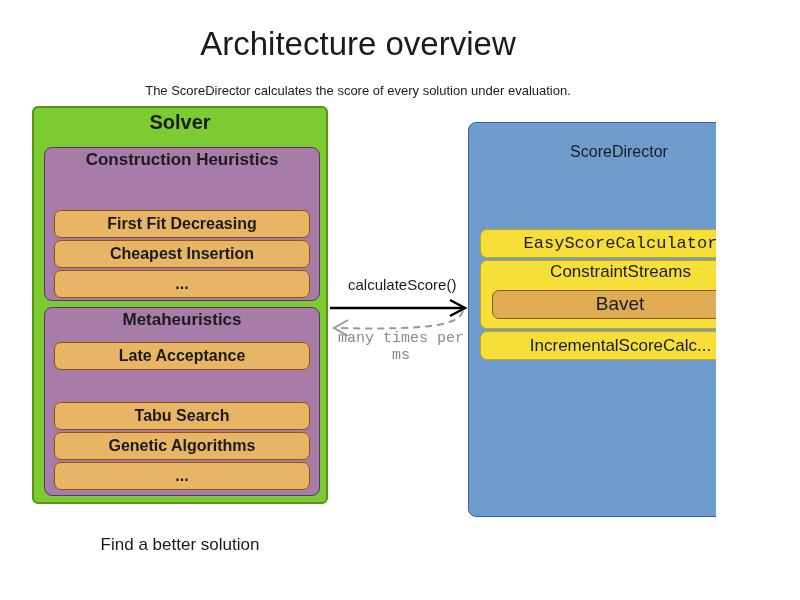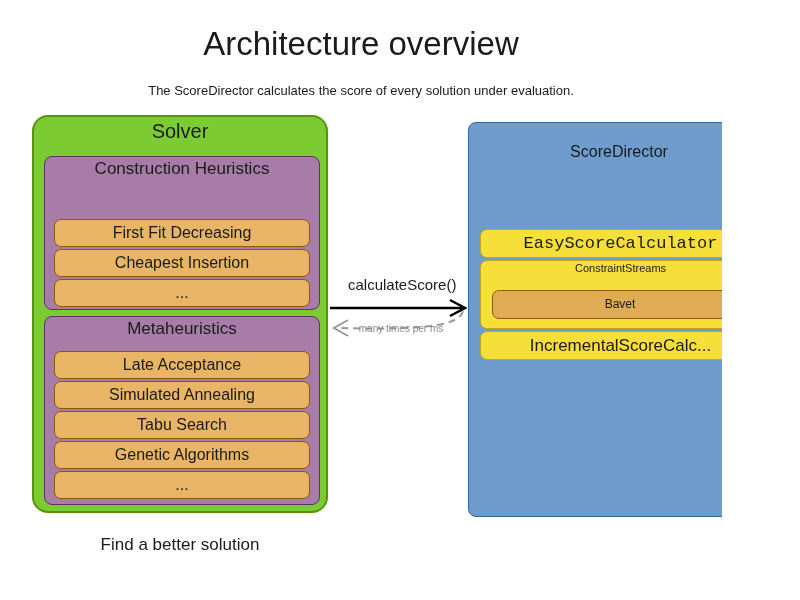--- a/index.html
+++ b/index.html
@@ -1,29 +1,29 @@
 <!DOCTYPE html>
 <html style="--green-fill: #7CCB33; --green-border: #56950C; --purple-fill: #A77CA8; --purple-border: #5C3566; --orange-fill: #E7B565; --orange-border: #8F5902; --blue-fill: #6D9CCD; --blue-border: #35689D; --yellow-fill: #F7DF3A; --yellow-border: #C8A515; --bavet-fill: #DFAC55; --arrow-solid: #000000; --arrow-dashed: #999999;"><head>
 <meta charset="utf-8">
 <style>
   html,body{margin:0;padding:0;background:#fff;}
   .canvas{
     position:relative;width:716px;height:600px;background:#fff;overflow:hidden;
-    font-family:"Liberation Sans", sans-serif;color:#1b1b1b;padding-left:6px;
+    font-family:"Liberation Sans", sans-serif;color:#1b1b1b;
   }
   .title{position:absolute;top:26px;left:0;width:100%;text-align:center;
     font-size:33px;line-height:36px;}
   .subtitle{position:absolute;left:0;width:100%;text-align:center;font-size:13px;line-height:16px;}
   .sub1{top:66px;}
   .sub2{top:83px;}
 
   
-  .solver-box{position:absolute;left:32px;top:115px;width:296px;height:398px;
+  .solver-box{position:absolute;left:32px;top:106px;width:296px;height:398px;
     background:var(--green-fill,#7CCB33);border:2px solid var(--green-border,#56950C);
-    border-radius:16px;box-sizing:border-box;}
+    border-radius:6px;box-sizing:border-box;font-weight:bold;}
   .solver-title{position:absolute;top:3px;left:0;width:100%;text-align:center;font-size:20px;}
 
   .purple-box{position:absolute;left:10px;width:276px;
     background:var(--purple-fill,#A77CA8);border:1.5px solid var(--purple-border,#5C3566);
     border-radius:8px;box-sizing:border-box;}
   .purple-ch{top:39px;height:154px;}
   .purple-mh{top:199px;height:189px;}
   .purple-label{position:absolute;top:2px;left:0;width:100%;text-align:center;font-size:17px;}
 
   .item{position:absolute;left:9px;width:256px;height:28px;
@@ -35,29 +35,29 @@
     background:var(--blue-fill,#6D9CCD);border:1.5px solid var(--blue-border,#35689D);
     border-radius:8px;box-sizing:border-box;}
   .sd-title{position:absolute;top:20px;left:0;width:100%;text-align:center;font-size:16px;}
 
   .yellow-box{position:absolute;left:11px;width:281px;
     background:var(--yellow-fill,#F7DF3A);border:1.5px solid var(--yellow-border,#C8A515);
     border-radius:7px;box-sizing:border-box;text-align:center;font-size:17px;}
   .y-esc{top:106px;height:29px;line-height:27px;font-family:Liberation Mono, monospace;}
   .y-cs{top:137px;height:69px;}
   .y-isc{top:208px;height:29px;line-height:27px;}
-  .y-cs-label{position:absolute;top:1px;left:0;width:100%;text-align:center;font-size:11px;}
+  .y-cs-label{position:absolute;top:1px;left:0;width:100%;text-align:center;font-size:17px;}
   .bavet{position:absolute;left:11px;top:29px;width:256px;height:29px;
     background:var(--bavet-fill,#DFAC55);border:1.5px solid var(--orange-border,#8F5902);
-    border-radius:7px;box-sizing:border-box;text-align:center;font-size:12px;line-height:26px;}
+    border-radius:7px;box-sizing:border-box;text-align:center;font-size:19px;line-height:26px;}
 
   
   .call-label{position:absolute;left:348px;top:276px;width:142px;text-align:left;font-size:15px;}
-  .freq-label{position:absolute;left:336px;top:323px;width:130px;text-align:center;
-    font-size:10px;color:#8a8a8a;}
+  .freq-label{position:absolute;left:336px;top:330px;width:130px;text-align:center;
+    font-size:15px;color:#8a8a8a;font-family:Liberation Mono, monospace;}
   svg.arrows{position:absolute;left:0;top:0;width:800px;height:600px;pointer-events:none;}
 
   
   .caption{position:absolute;text-align:center;font-size:17px;line-height:27px;}
   .caption-left{left:32px;top:531px;width:296px;}
   .caption-right{left:468px;top:531px;width:302px;}
 </style>
 </head>
 <body>
 
@@ -72,21 +72,20 @@
     <div class="purple-box purple-ch">
       <div class="purple-label">Construction Heuristics</div>
       <div class="item" style="top:62px">First Fit Decreasing</div>
       <div class="item" style="top:92px">Cheapest Insertion</div>
       <div class="item" style="top:122px">...</div>
     </div>
 
     <div class="purple-box purple-mh">
       <div class="purple-label">Metaheuristics</div>
       <div class="item" style="top:34px">Late Acceptance</div>
-      <div class="item" style="top:64px">Simulated Annealing</div>
       <div class="item" style="top:124px">Genetic Algorithms</div>
       <div class="item" style="top:94px">Tabu Search</div>
       <div class="item" style="top:154px">...</div>
     </div>
   </div>
 
   <div class="sd-box">
     <div class="sd-title">ScoreDirector</div>
 
     <div class="yellow-box y-esc">EasyScoreCalculator</div>

